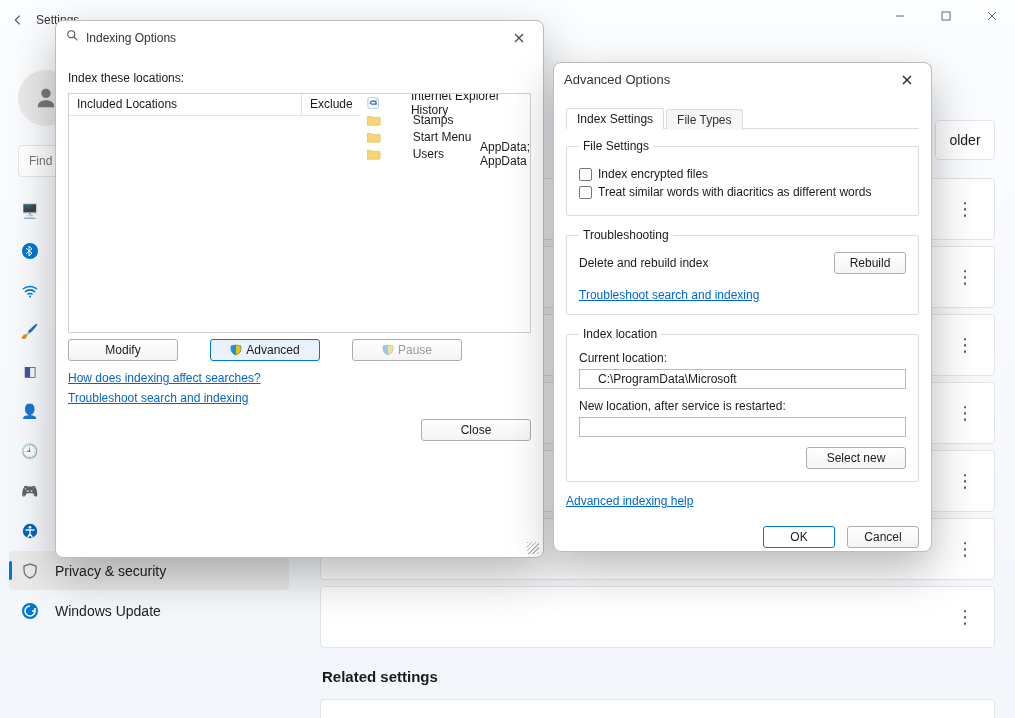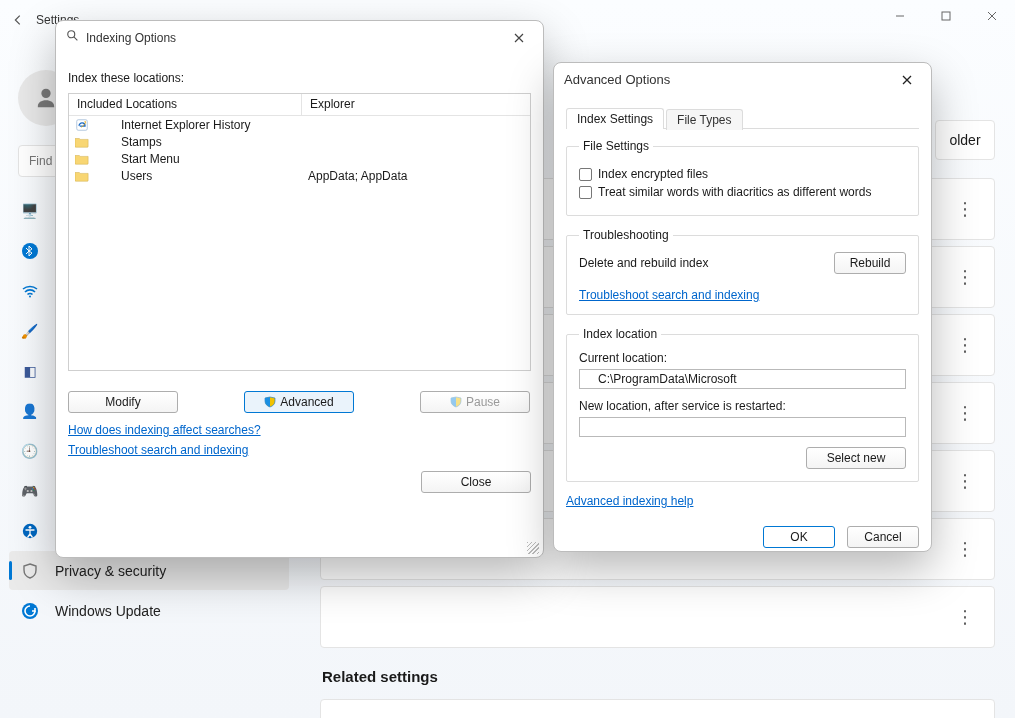--- a/index.html
+++ b/index.html
@@ -56,30 +56,30 @@
   .dlg-body{padding:8px 12px 12px 12px;font-size:12px;}
   .resize-grip{position:absolute;right:4px;bottom:3px;width:12px;height:12px;background:repeating-linear-gradient(135deg,#bbb 0 1px,transparent 1px 3px);}
 
   
   #dlg-index{left:55px;top:20px;width:489px;height:538px;}
   .idx-header{display:flex;align-items:flex-start;padding:4px 0 6px 8px;}
   .drive-icon{width:44px;height:44px;margin:4px 18px 0 0;}
   .idx-lines{padding-top:4px;}
   .idx-line{margin:0 0 16px 0;font-size:12px;}
   .list-label{margin:8px 0 8px 0;}
-  .locations-box{border:1px solid var(--border);height:278px;display:flex;flex-direction:column;}
+  .locations-box{border:1px solid var(--border);height:240px;display:flex;flex-direction:row;}
   .loc-head{display:flex;border-bottom:1px solid var(--border-light);height:22px;}
   .loc-head>div{padding:3px 8px;font-size:12px;border-right:1px solid var(--border-light);}
   .col-inc{width:233px;} .col-exc{flex:1;border-right:none!important;}
   .loc-rows{flex:1;overflow:auto;}
   .loc-row{display:flex;height:17px;align-items:center;}
   .loc-row .c1{width:233px;padding-left:6px;display:flex;align-items:center;gap:28px;}
   .loc-row .c2{flex:1;padding-left:6px;}
   .folder-ico{width:14px;height:12px;margin-right:4px;}
-  .btn-row{display:flex;margin-top:20px;gap:66px;}
+  .btn-row{display:flex;margin-top:6px;gap:32px;}
   .wbtn{height:22px;min-width:110px;border:1px solid var(--btn-border);background:linear-gradient(#fff,#f4f4f4);border-radius:3px;font-size:12px;display:inline-flex;align-items:center;justify-content:center;gap:4px;cursor:pointer;}
   .wbtn.selected{border:1.5px solid var(--accent);background:#eaf3fb;text-align:center;}
   .wbtn.disabled{color:#9a9a9a;}
   .shield{width:12px;height:12px;}
   .link-list{margin-top:10px;display:flex;flex-direction:column;gap:6px;}
   .dlg-footer-right{display:flex;justify-content:flex-end;margin-top:14px;}
 
   
   #dlg-adv{left:553px;top:62px;width:379px;height:490px;}
   .tabs{position:relative;height:22px;border-bottom:1px solid var(--fieldset);display:flex;margin:2px 0 10px 0;}
@@ -262,21 +262,21 @@
     </span>
   </div>
 
   <div class="dlg-body">
 
     <div class="list-label">Index these locations:</div>
 
     <div class="locations-box">
       <div class="loc-head">
         <div class="col-inc">Included Locations</div>
-        <div class="col-exc">Explorer</div>
+        <div class="col-exc">Exclude</div>
       </div>
       <div class="loc-rows" id="loc-rows">
           <div class="loc-row">
             <div class="c1">
               <svg class="folder-ico" viewBox="0 0 16 16">
                 <rect x="1" y="1" width="14" height="14" rx="2" fill="#fff" stroke="#9cb7d4"></rect>
                 <path d="M4 9a4 4 0 1 1 8 .5H5" fill="none" stroke="#1a6bc7" stroke-width="1.8"></path>
                 <path d="M11 4c1-1 2-1 2 0s-3 6-6 7" fill="none" stroke="#e8a100" stroke-width="1"></path>
               </svg>
               <span>Internet Explorer History</span>

